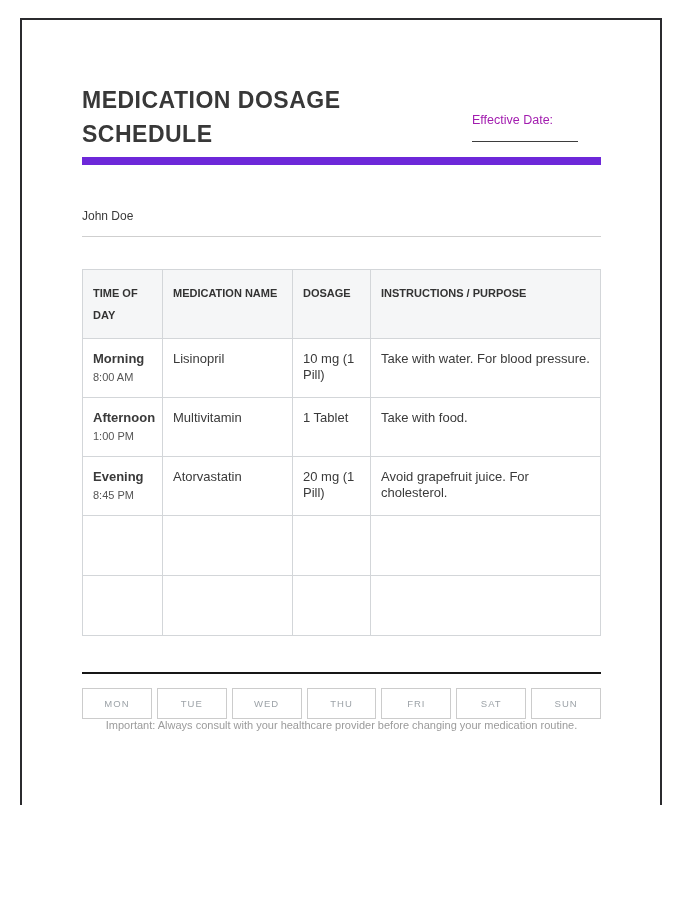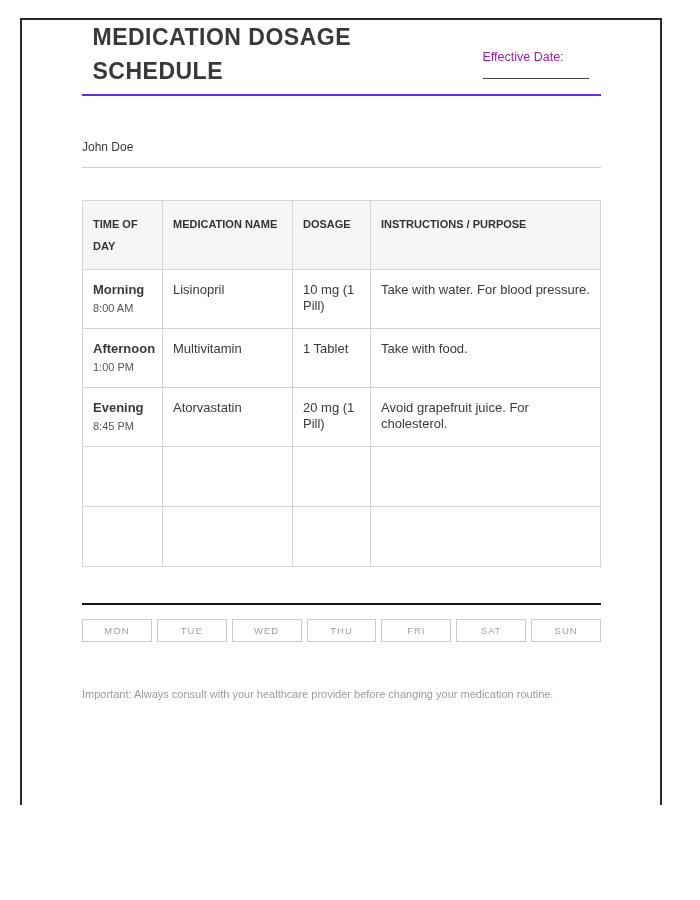--- a/index.html
+++ b/index.html
@@ -18,24 +18,25 @@
     border:2px solid #2b2b2e;
     border-bottom:none;
     background:#ffffff;
   }
   .content {
     padding:0 59px 0 60px;
   }
   
   .doc-header {
     display:flex;
-    justify-content:center;
+    justify-content:flex-start;
     align-items:flex-start;
+    margin-top:63px;
     padding-bottom:6px;
-    border-bottom:2px solid #6d28d9;
+    border-bottom:8px solid #6d28d9;
   }
   .doc-title {
     font-size:23px;
     line-height:34px;
     font-weight:bold;
     letter-spacing:0.5px;
     color:#383838;
     max-width:390px;
   }
   .effective-date {
@@ -123,34 +124,33 @@
     letter-spacing:0.5px;
     color:#4d4d4d;
   }
   .day-row {
     display:flex;
     gap:5px;
     margin-top:14px;
   }
   .day-box {
     flex:1;
-    height:23px;
+    height:31px;
     border:1px solid #cccccc;
     background:#ffffff;
     display:flex;
     align-items:center;
     justify-content:center;
     font-size:9.5px;
     letter-spacing:1px;
     color:#9da3a8;
   }
   
   .footer-note {
-    margin-top:46px;
-    text-align:left;
+    text-align:center;
     font-size:11px;
     color:#9b9b9b;
   }
 </style>
 </head>
 <body>
 
 <div class="page-frame">
   <div class="content">
 

